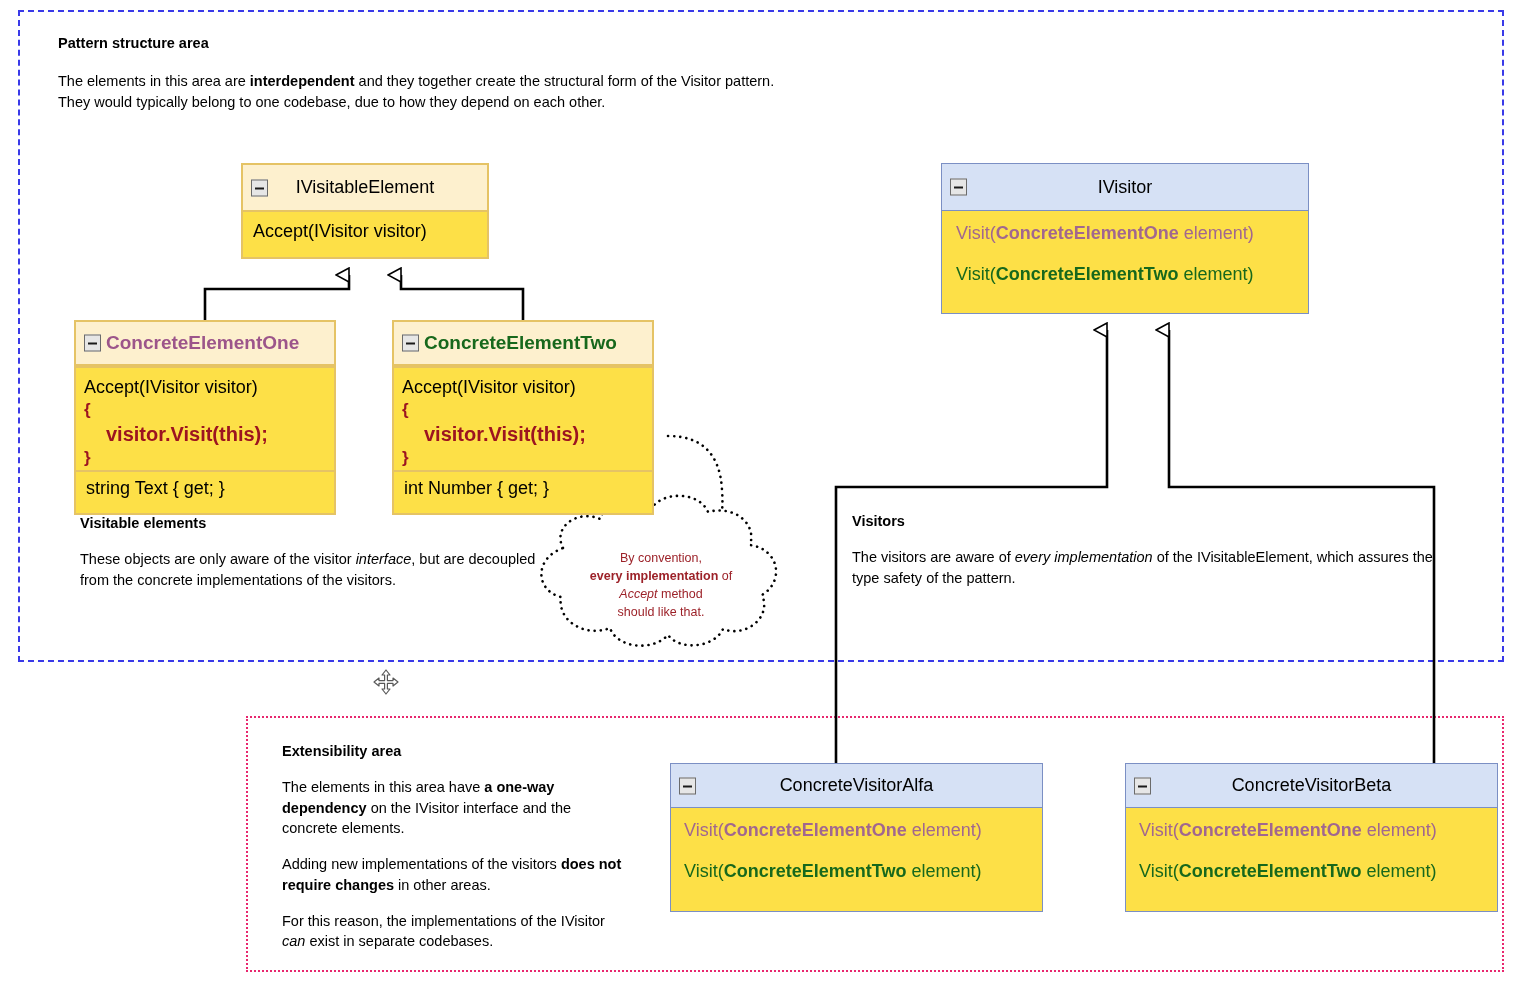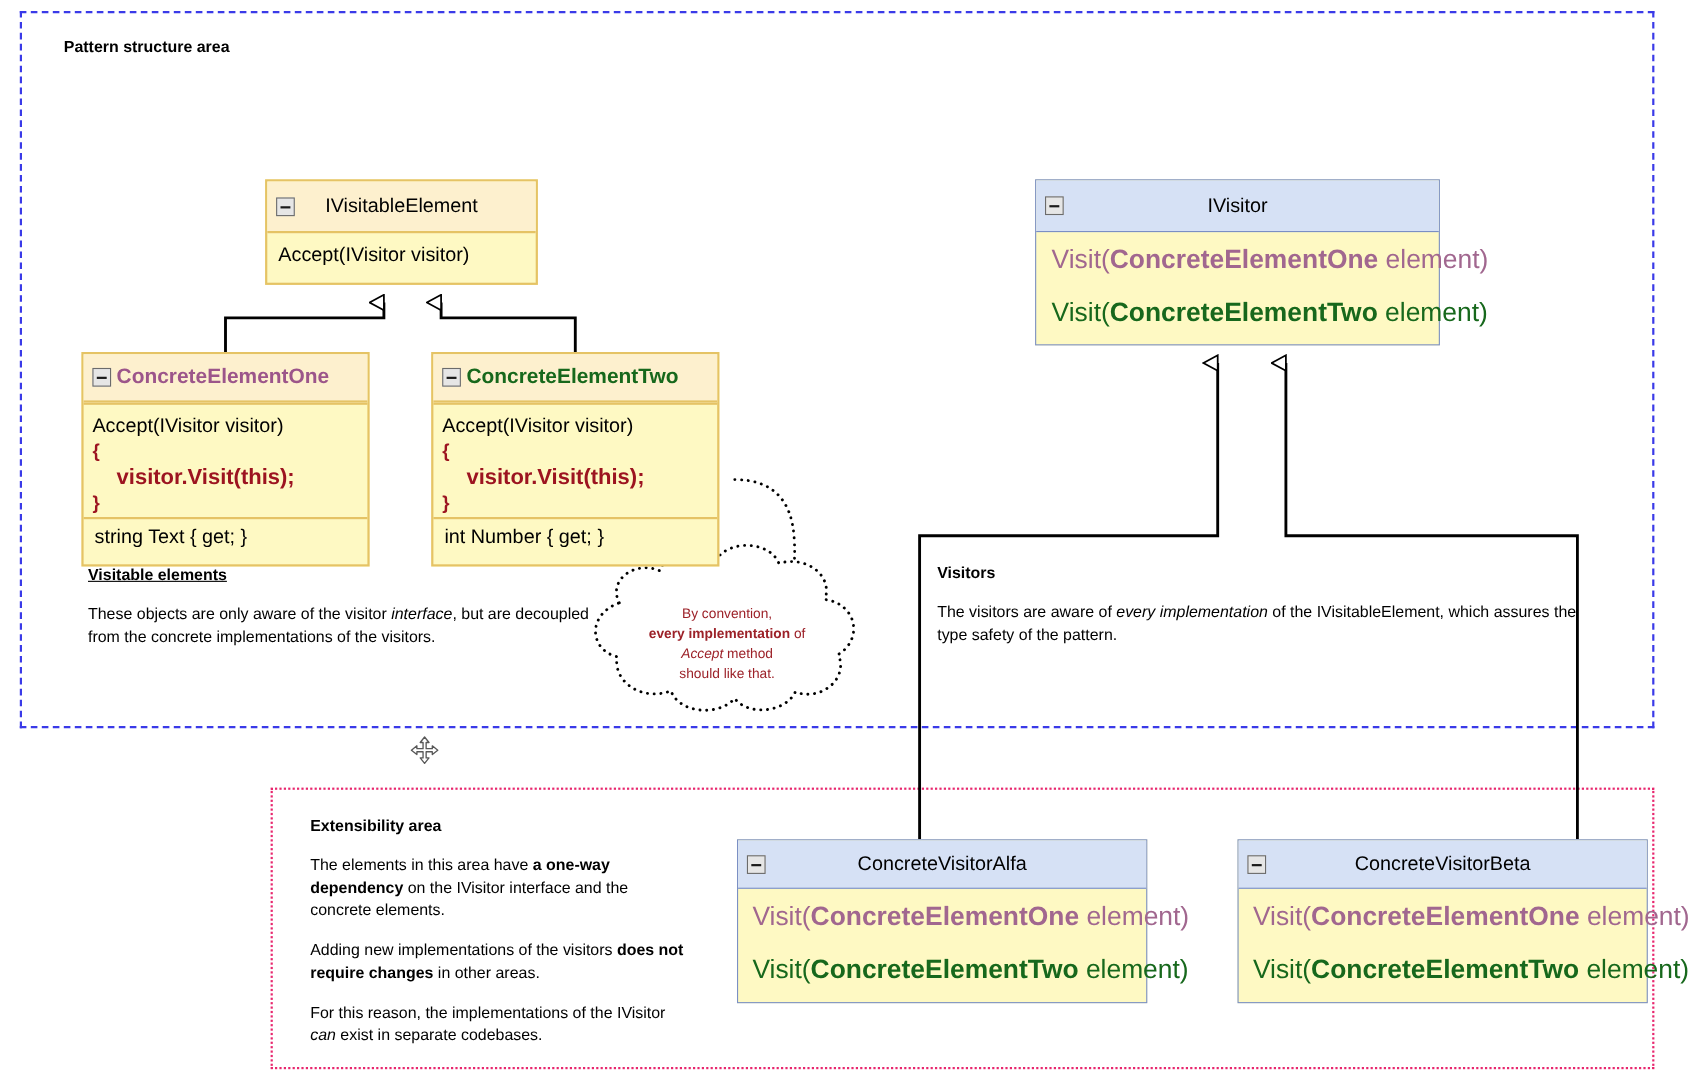--- a/index.html
+++ b/index.html
@@ -28,33 +28,33 @@
   .tb-p:last-child{margin-bottom:0;}
   .u{text-decoration:underline;}
   .i{font-style:italic;}
   b{font-weight:bold;}
 
   #pattern-head{left:58px;top:34px;width:1000px;}
   #pattern-head .tb-title{margin-bottom:18px;}
   #pattern-head .tb-p{line-height:1.45;}
 
   #visitable-note{left:80px;top:514px;width:470px;}
-  #visitable-note .tb-title{margin-bottom:16px;text-decoration:underline;}
+  #visitable-note .tb-title{margin-bottom:16px;}
   #visitable-note .tb-p{line-height:1.42;}
 
   #visitors-note{left:852px;top:512px;width:600px;}
   #visitors-note .tb-title{margin-bottom:16px;}
   #visitors-note .tb-p{line-height:1.42;}
 
   #extensibility-note{left:282px;top:742px;width:340px;}
   #extensibility-note .tb-title{margin-bottom:16px;}
   #extensibility-note .tb-p{line-height:1.4;margin-bottom:16px;}
 
   
-  .uml{position:absolute;box-sizing:border-box;background:#fef9c3;}
+  .uml{position:absolute;box-sizing:border-box;background:#fde047;}
   .uml .hdr{
      position:relative;box-sizing:border-box;
      display:flex;align-items:center;justify-content:center;
      font-size:18px;
   }
   .uml .collapse{
      position:absolute;left:8px;top:50%;transform:translateY(-50%);
      width:17px;height:17px;box-sizing:border-box;
      background:#e6e6e6;border:1px solid #6b6b6b;
   }
@@ -90,21 +90,21 @@
   .code-body{padding:8px 0 0 8px;font-size:18px;line-height:1.30;}
   .code-body .kw{color:#9c1420;font-weight:bold;font-size:17px;}
   .code-body .stmt{color:#9c1420;font-weight:bold;font-size:20px;padding-left:22px;}
   .prop{font-size:18px;padding:6px 0 0 10px;}
 
   #box-visitor-alfa{left:670px;top:763px;width:373px;height:149px;}
   #box-visitor-beta{left:1125px;top:763px;width:373px;height:149px;}
   #box-visitor-alfa .hdr,#box-visitor-beta .hdr{height:44px;}
   #box-visitor-alfa .body,#box-visitor-beta .body{padding:12px 0 0 13px;}
 
-  .sig{font-size:24px;margin-bottom:20px;white-space:nowrap;}
+  .sig{font-size:18px;margin-bottom:20px;white-space:nowrap;}
   .sig:last-child{margin-bottom:0;}
   .sig.one{color:#a1678f;}
   .sig.two{color:#17681c;}
   .sig b{font-weight:bold;}
 
   
   #cloud{position:absolute;left:521px;top:524px;width:280px;height:122px;}
   #cloud .cloud-text{
      position:absolute;left:0;top:0;width:280px;height:122px;
      display:flex;flex-direction:column;align-items:center;justify-content:center;
@@ -164,20 +164,24 @@
                C772,617 746,638 723,629
                C714,648 680,651 668,635
                C652,652 617,648 610,628
                C584,638 557,620 561,597
                C536,591 533,559 563,548 Z" fill="#ffffff" stroke="#000000" stroke-width="2.6" stroke-linecap="round" stroke-dasharray="0.1 6"></path>
     </g>
   </svg>
 
   <div class="textblock" id="pattern-head">
     <div class="tb-title">Pattern structure area</div>
+    <div class="tb-p">
+      <span>The elements in this area are </span><b>interdependent</b><span> and they together create the structural form of the Visitor pattern.</span><br>
+      <span>They would typically belong to one codebase, due to how they depend on each other.</span>
+    </div>
   </div>
 
   <div class="uml yellow" id="box-ivisitableelement">
     <div class="hdr">
       <span class="collapse"></span>
       <span>IVisitableElement</span>
     </div>
     <div class="body">Accept(IVisitor visitor)</div>
   </div>
 

